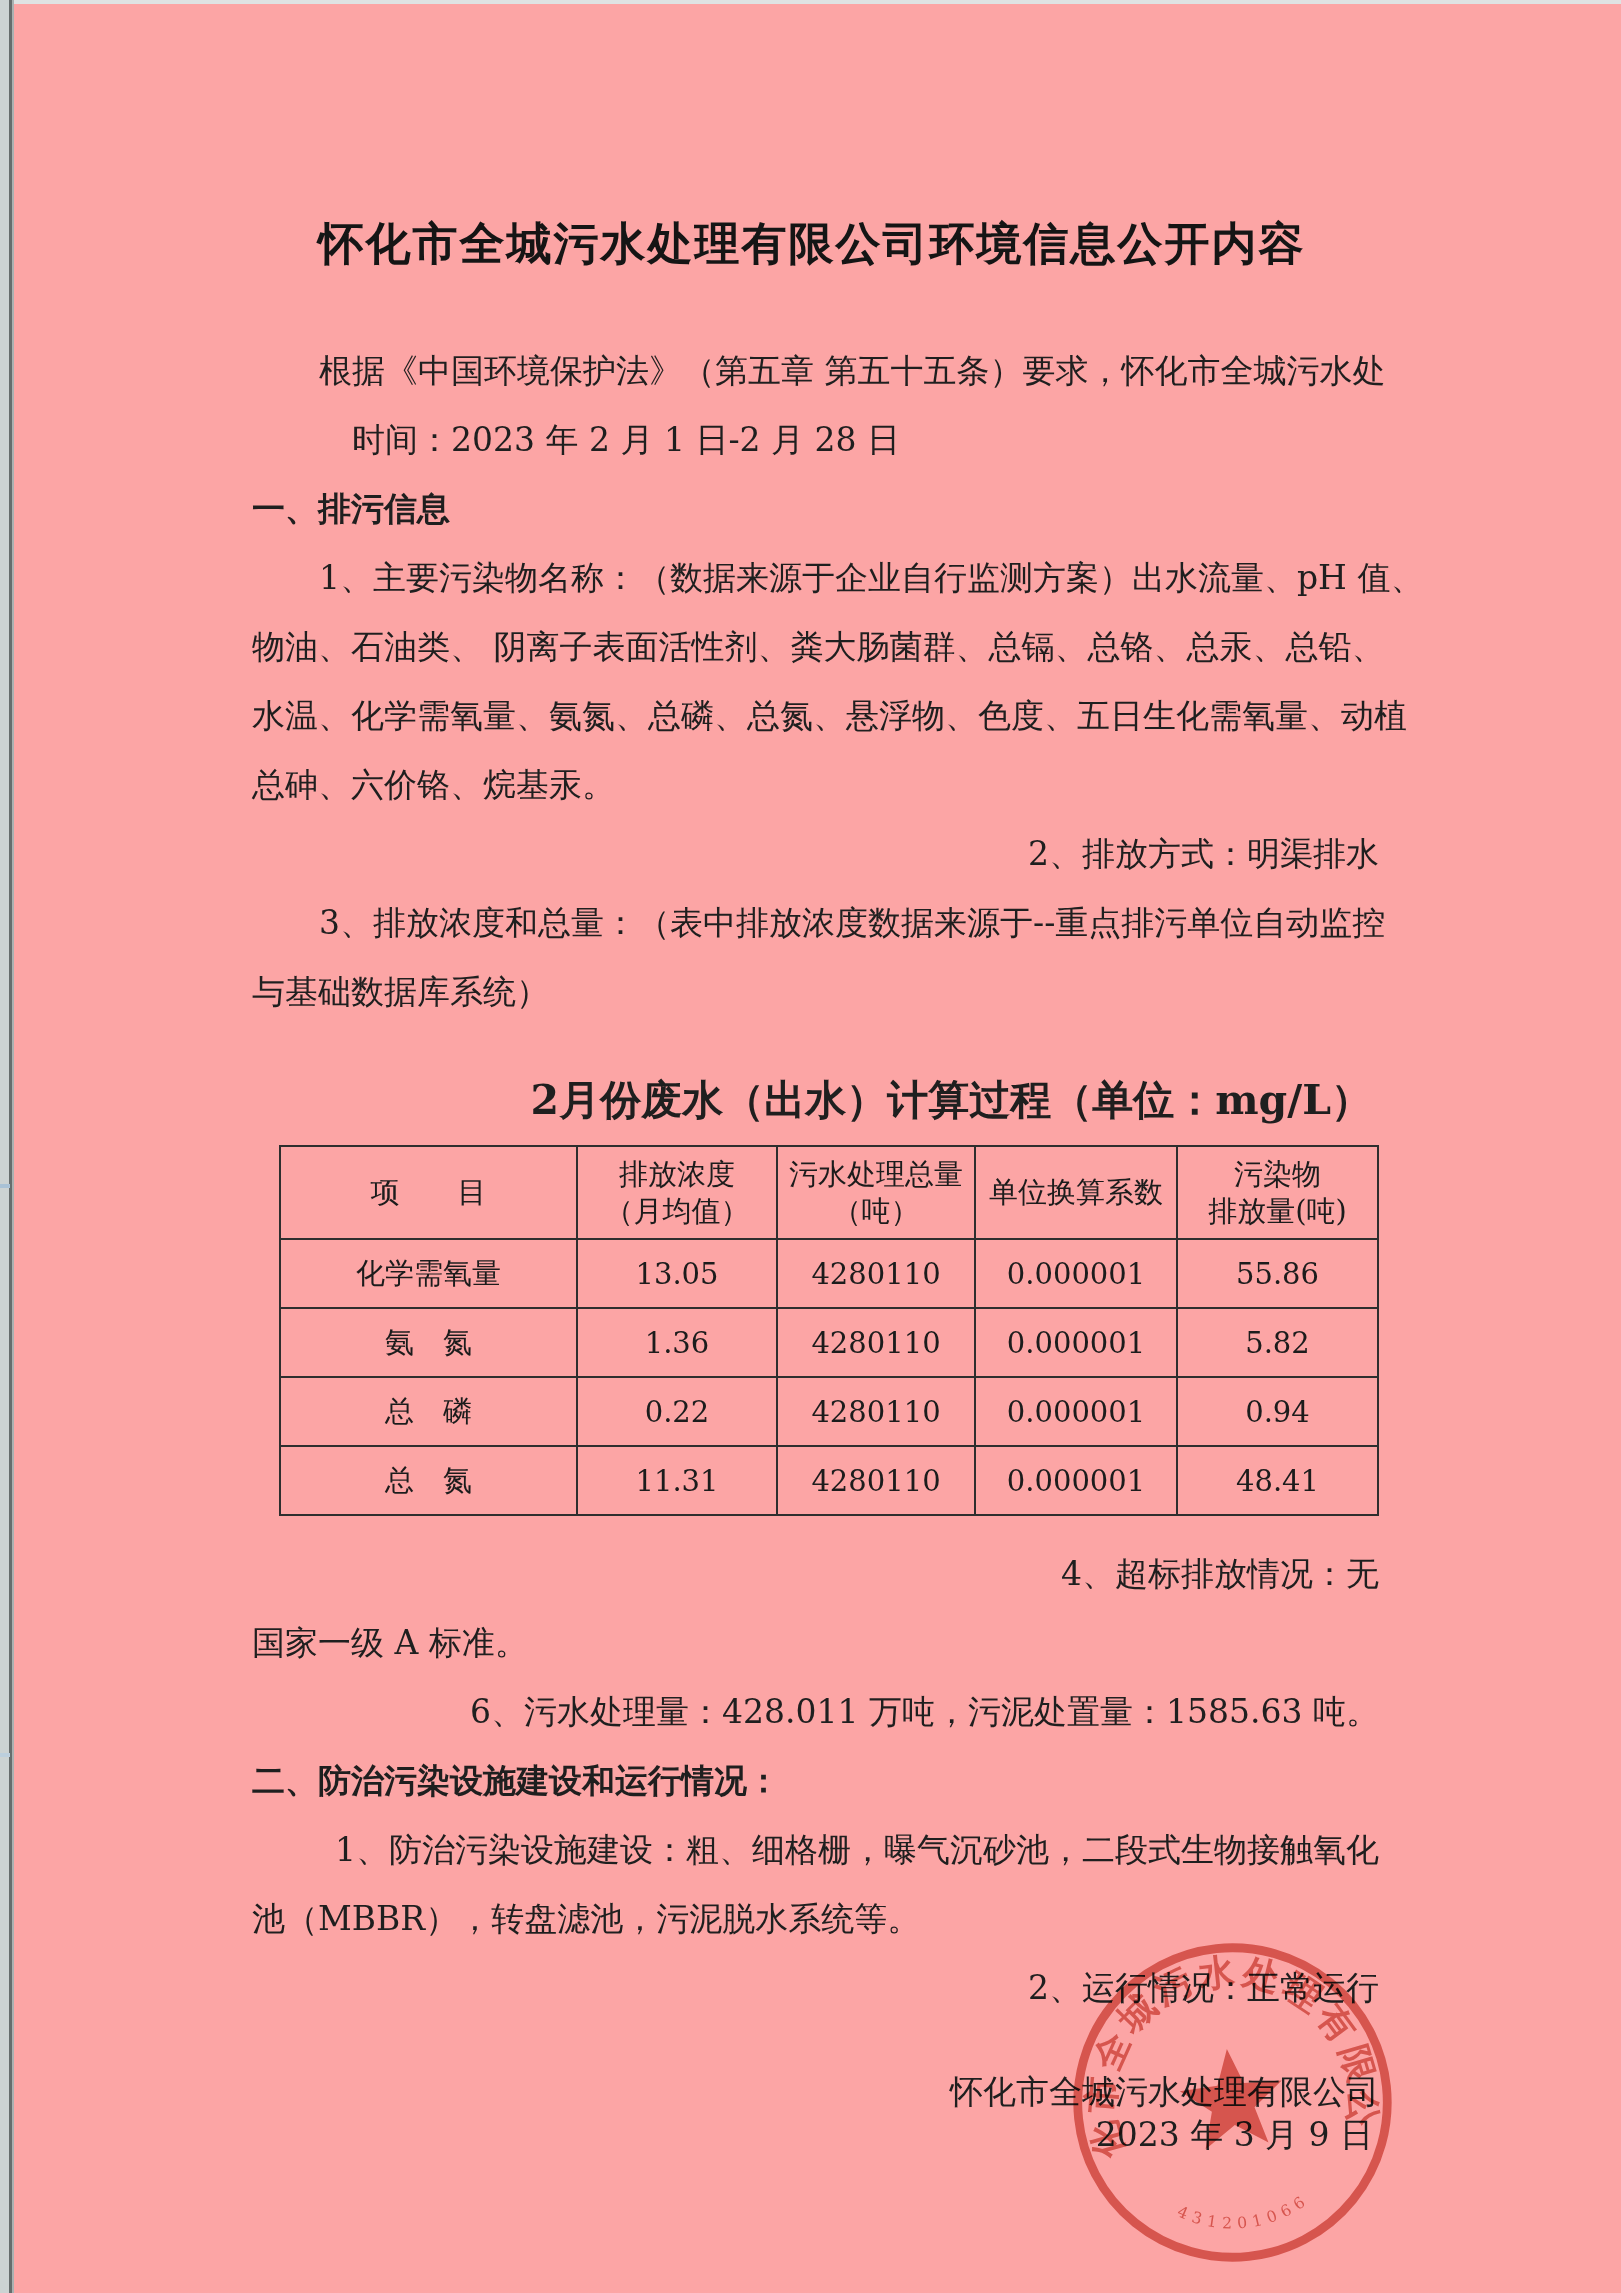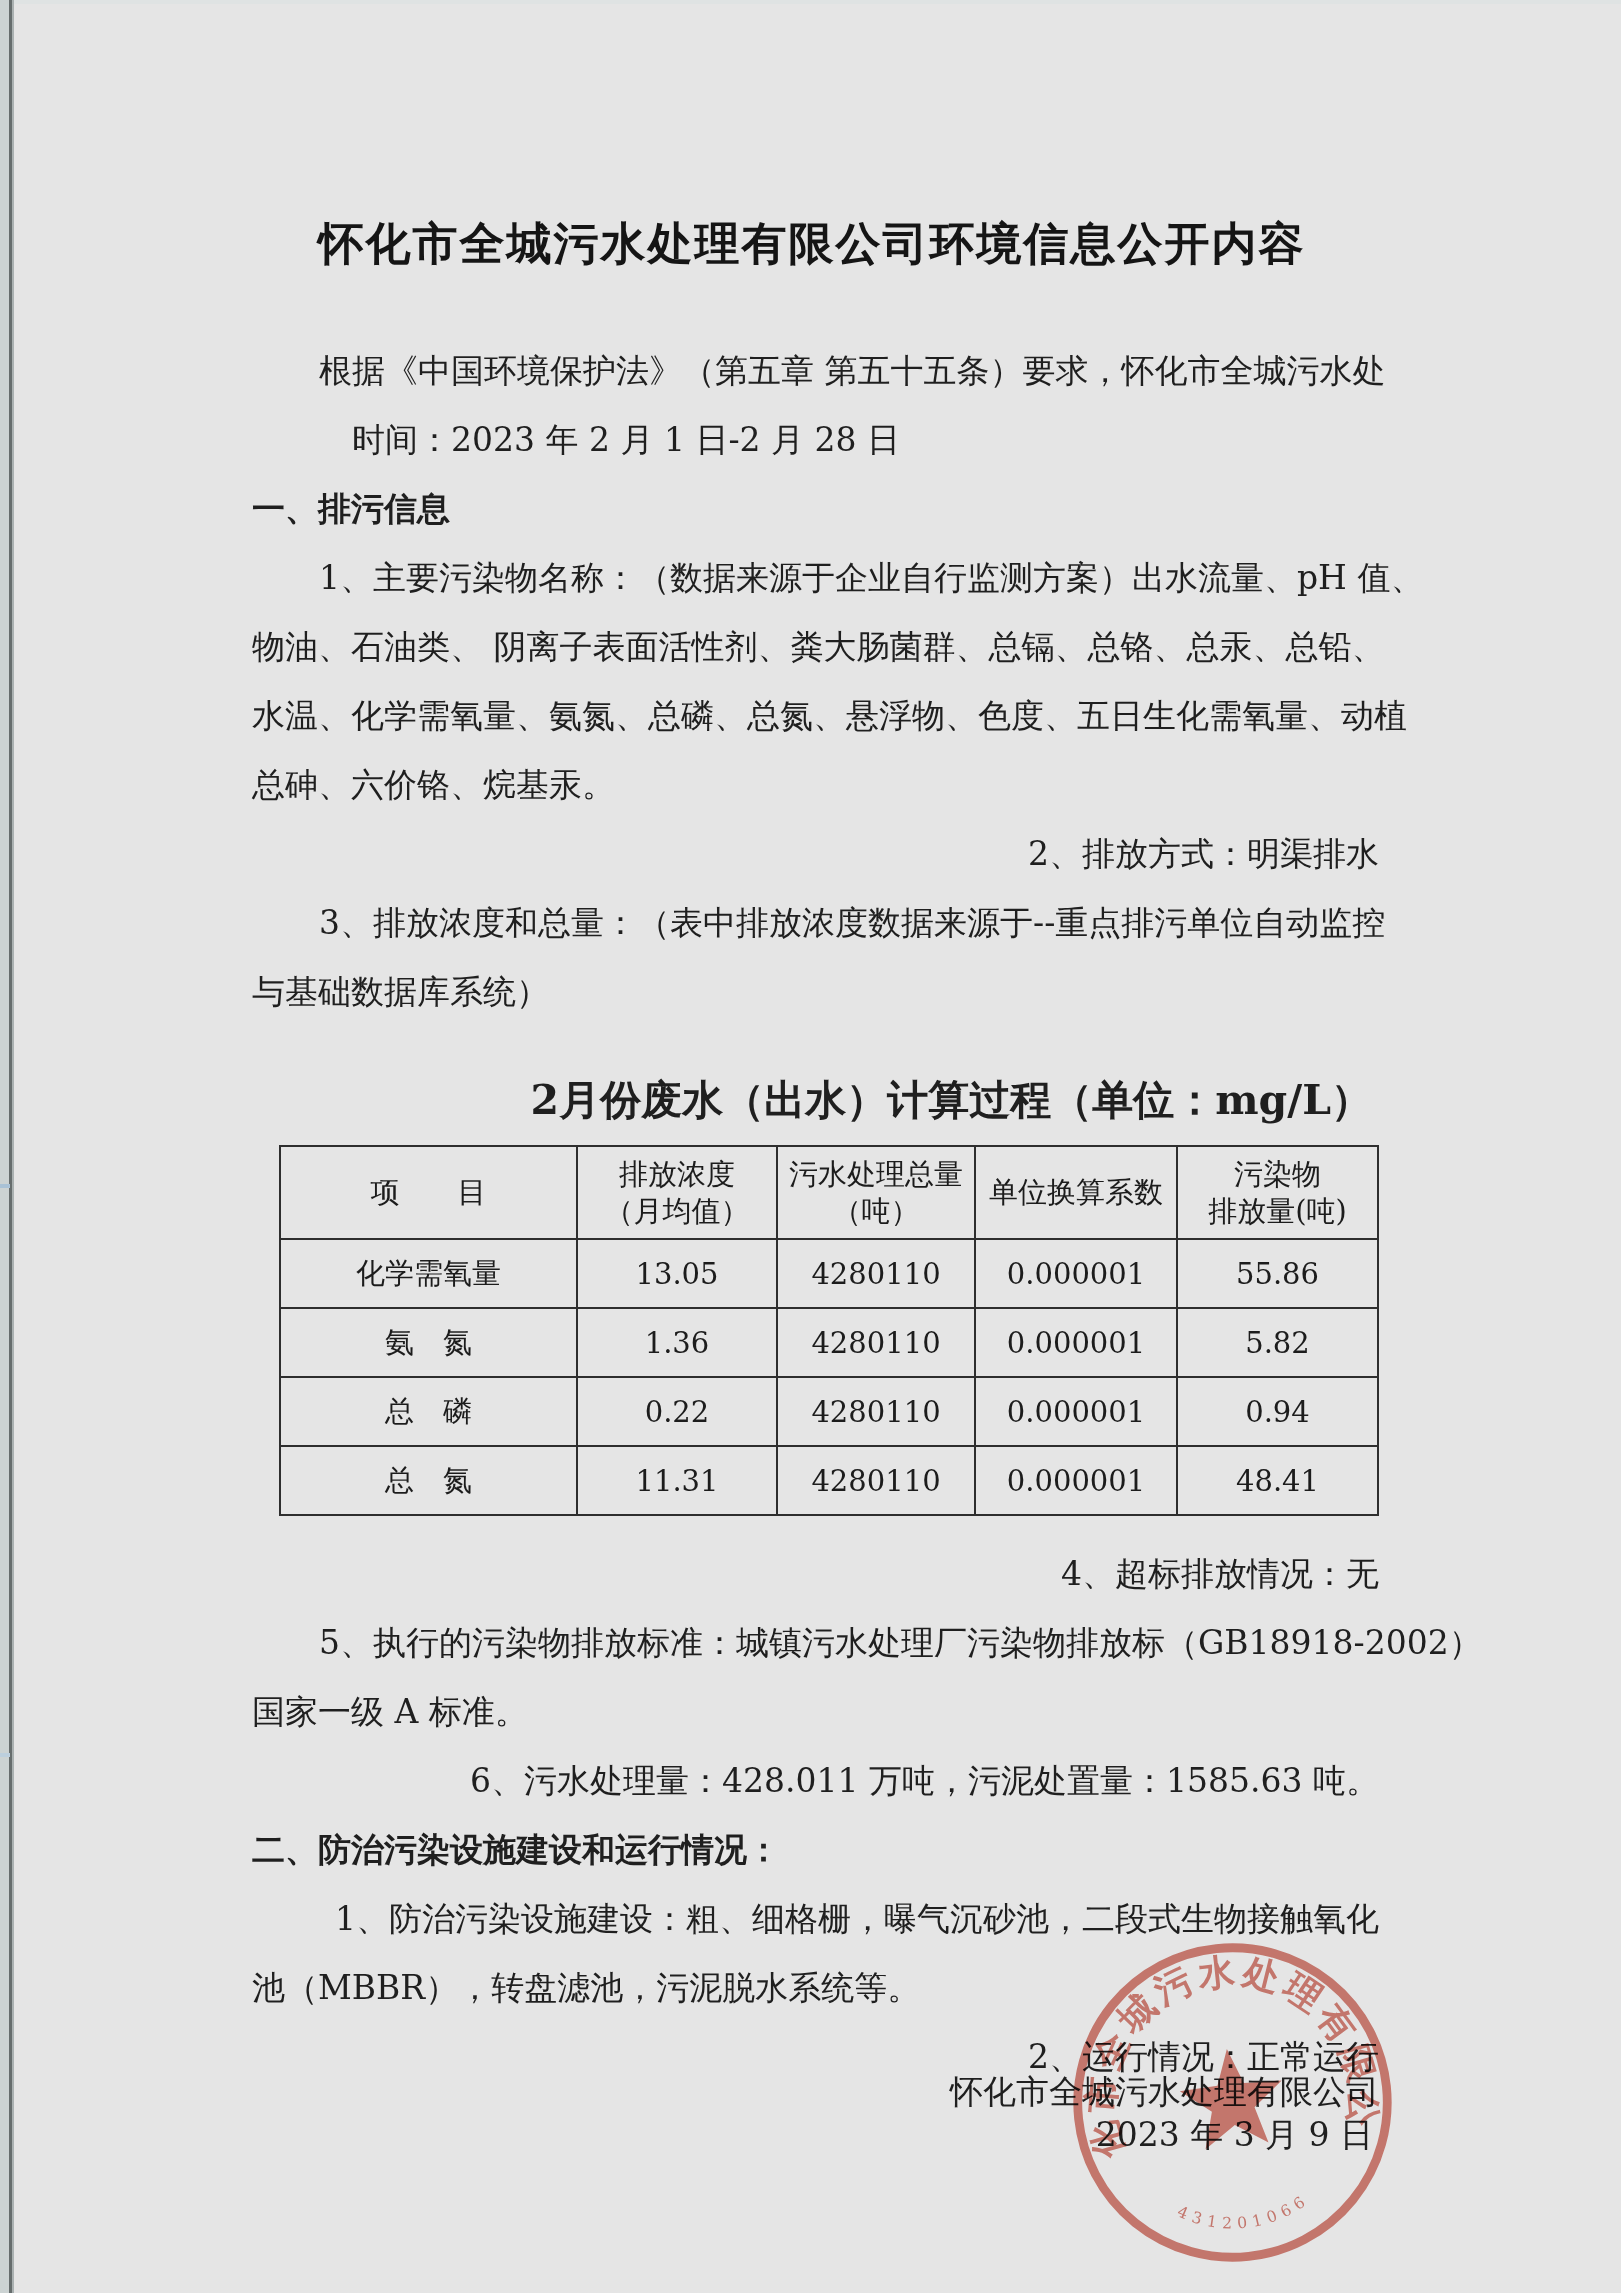--- a/index.html
+++ b/index.html
@@ -1,19 +1,19 @@
 <!DOCTYPE html>
 <html><head>
 <meta charset="utf-8">
 <style>
   html,body{margin:0;padding:0;background:#9aa0a0;}
   .page{
     position:relative;
     width:1621px;height:2294px;
-    background:#e5e5e5;
+    background:#fca5a5;
     overflow:hidden;
     font-family:"DejaVu Serif","Liberation Serif",serif;
     color:#1f1f1f;
   }
   
   .edge-left-light{position:absolute;left:0;top:0;bottom:0;width:8.8px;background:#ccd3d3;}
   .edge-left-dark{position:absolute;left:8.8px;top:0;bottom:0;width:2.9px;background:#666d6d;}
   .edge-left-mid{position:absolute;left:11.8px;top:0;bottom:0;width:2px;background:#aab1b1;}
   .edge-top{position:absolute;left:0;top:0;right:0;height:3.9px;background:#dfe3e3;}
   .edge-tick1{position:absolute;left:0;top:1184px;width:9.8px;height:3.9px;background:#a9c2d6;}
@@ -165,21 +165,20 @@
         <td>11.31</td>
         <td>4280110</td>
         <td>0.000001</td>
         <td>48.41</td>
       </tr>
     </tbody>
   </table>
 
   <div class="block block-b">
     <div class="line indent2">4、超标排放情况：无</div>
-    <div class="line indent2">5、执行的污染物排放标准：城镇污水处理厂污染物排放标（GB18918-2002）</div>
     <div class="line">国家一级 A 标准。</div>
     <div class="line indent2">6、污水处理量：428.011 万吨，污泥处置量：1585.63 吨。</div>
     <div class="line bold">二、防治污染设施建设和运行情况：</div>
     <div class="line indent2">1、防治污染设施建设：粗、细格栅，曝气沉砂池，二段式生物接触氧化</div>
     <div class="line">池（MBBR），转盘滤池，污泥脱水系统等。</div>
     <div class="line indent2">2、运行情况：正常运行</div>
   </div>
 
   <div class="signature">
     <div class="sig-line">怀化市全城污水处理有限公司</div>

